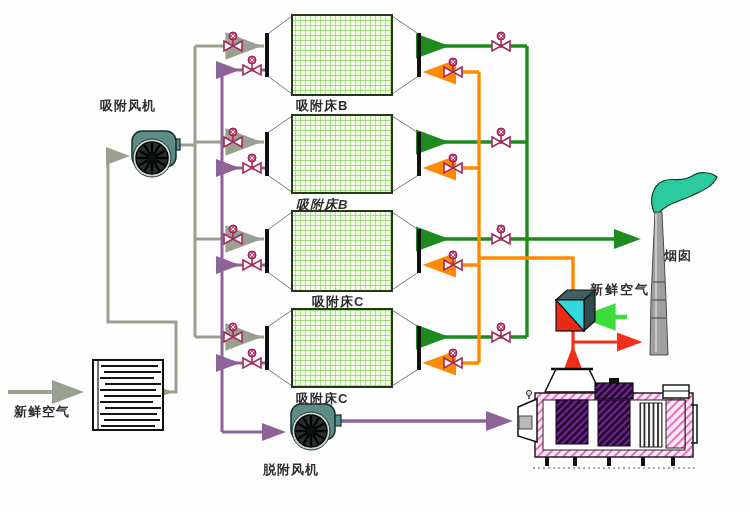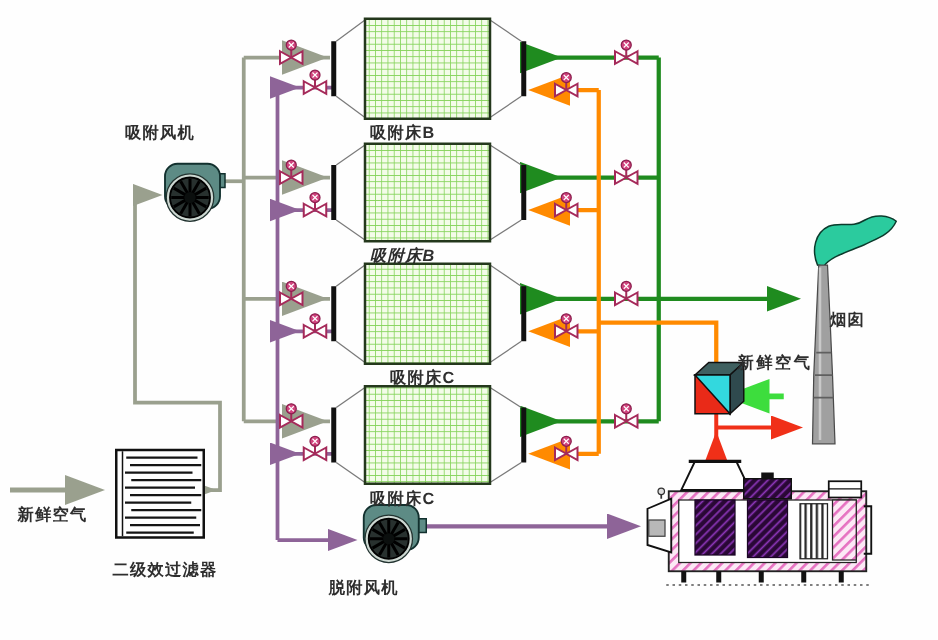--- a/index.html
+++ b/index.html
@@ -271,21 +271,20 @@
           <rect x="573" y="457" width="4" height="9"></rect>
       <rect x="607" y="457" width="4" height="9"></rect>
           <rect x="641" y="457" width="4" height="9"></rect>
       <rect x="671" y="457" width="4" height="9"></rect>
     </g>
     <line x1="533" y1="468" x2="695" y2="468" stroke="#555" stroke-width="1.2" stroke-dasharray="2,3"></line>
   </g>
 </svg>
 
 <div class="lbl" style="left:14px;top:403px;width:84px;">新鲜空气</div>
-<div class="lbl" style="left:90px;top:447px;width:108px;">二级效过滤器</div>
 <div class="lbl" style="left:100px;top:97px;width:96px;">吸附风机</div>
 <div class="lbl" style="left:263px;top:461px;width:96px;">脱附风机</div>
 <div class="lbl" style="left:296px;top:97px;width:96px;">吸附床B</div>
 <div class="lbl" style="left:296px;top:196px;width:96px;font-style:italic;">吸附床B</div>
 <div class="lbl" style="left:312px;top:293px;width:96px;">吸附床C</div>
 <div class="lbl" style="left:296px;top:390px;width:96px;">吸附床C</div>
 <div class="lbl" style="left:590px;top:281px;width:62px;letter-spacing:2px;">新鲜空气</div>
 <div class="lbl" style="left:664px;top:247px;width:42px;">烟囱</div>
 
 </div>

